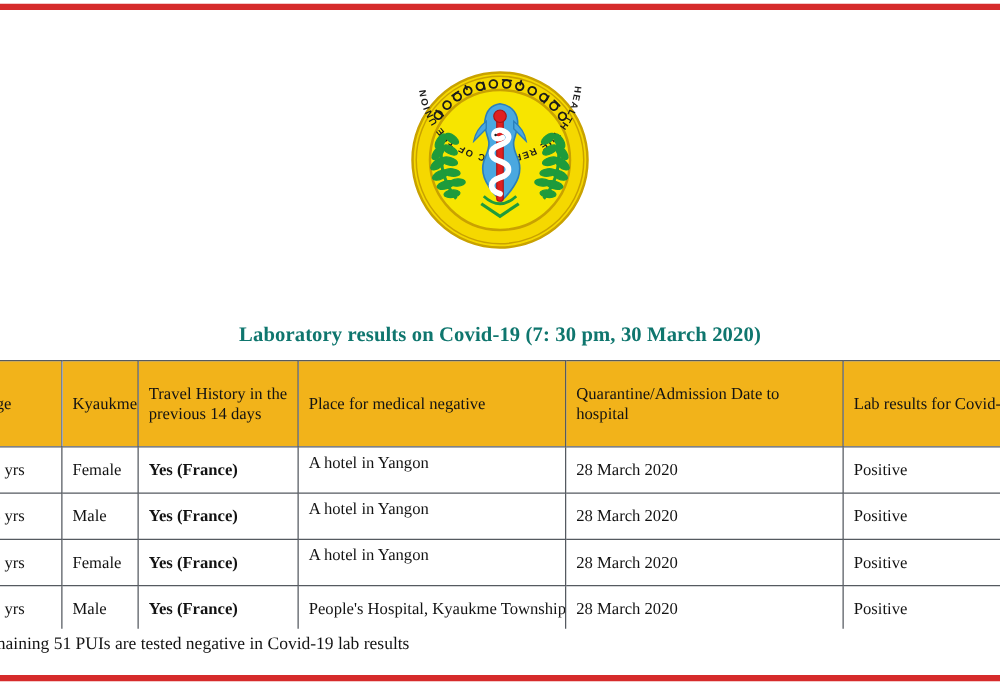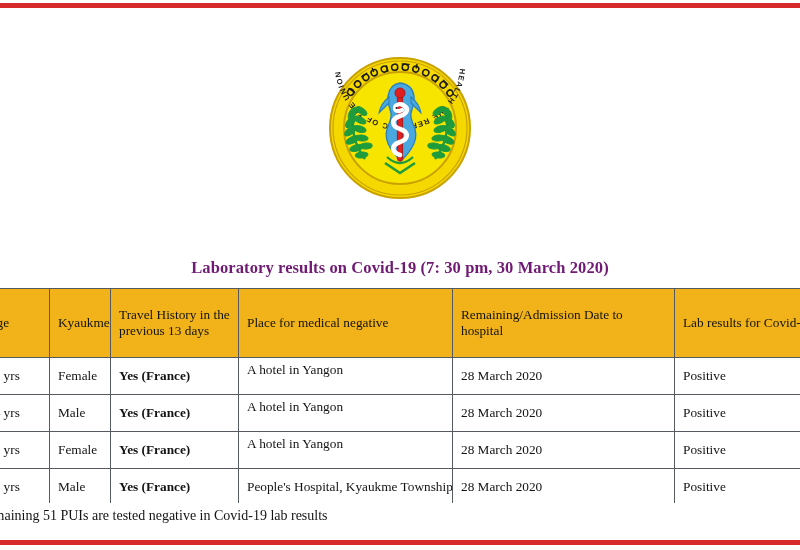--- a/index.html
+++ b/index.html
@@ -52,21 +52,21 @@
 
   
   .title {
     position: absolute;
     top: 250px;
     left: 0;
     width: 800px;
     text-align: center;
     font-size: 16.5px;
     font-weight: bold;
-    color: #701a75;
+    color: #0f766e;
     letter-spacing: 0.1px;
   }
 
   
   .table-clip {
     position: absolute;
     top: 280px;
     left: 0;
     width: 800px;
     height: 215px;
@@ -254,23 +254,23 @@
   </div>
 
   <div class="title">Laboratory results on Covid-19 (7: 30 pm, 30 March 2020)</div>
 
   <div class="table-clip">
     <table class="lab">
       <thead>
         <tr>
           <th class="c-age">Age</th>
           <th class="c-gen">Kyaukme</th>
-          <th class="c-trav">Travel History in the previous 13 days</th>
+          <th class="c-trav">Travel History in the previous 14 days</th>
           <th class="c-place">Place for medical negative</th>
-          <th class="c-quar">Remaining/Admission Date to hospital</th>
+          <th class="c-quar">Quarantine/Admission Date to hospital</th>
           <th class="c-lab">Lab results for Covid-19</th>
         </tr>
       </thead>
       <tbody>
         <tr>
           <td class="c-age">36 yrs</td>
           <td class="c-gen">Female</td>
           <td class="c-trav">Yes (France)</td>
           <td class="c-place place-top">A hotel in Yangon</td>
           <td class="c-quar">28 March 2020</td>

